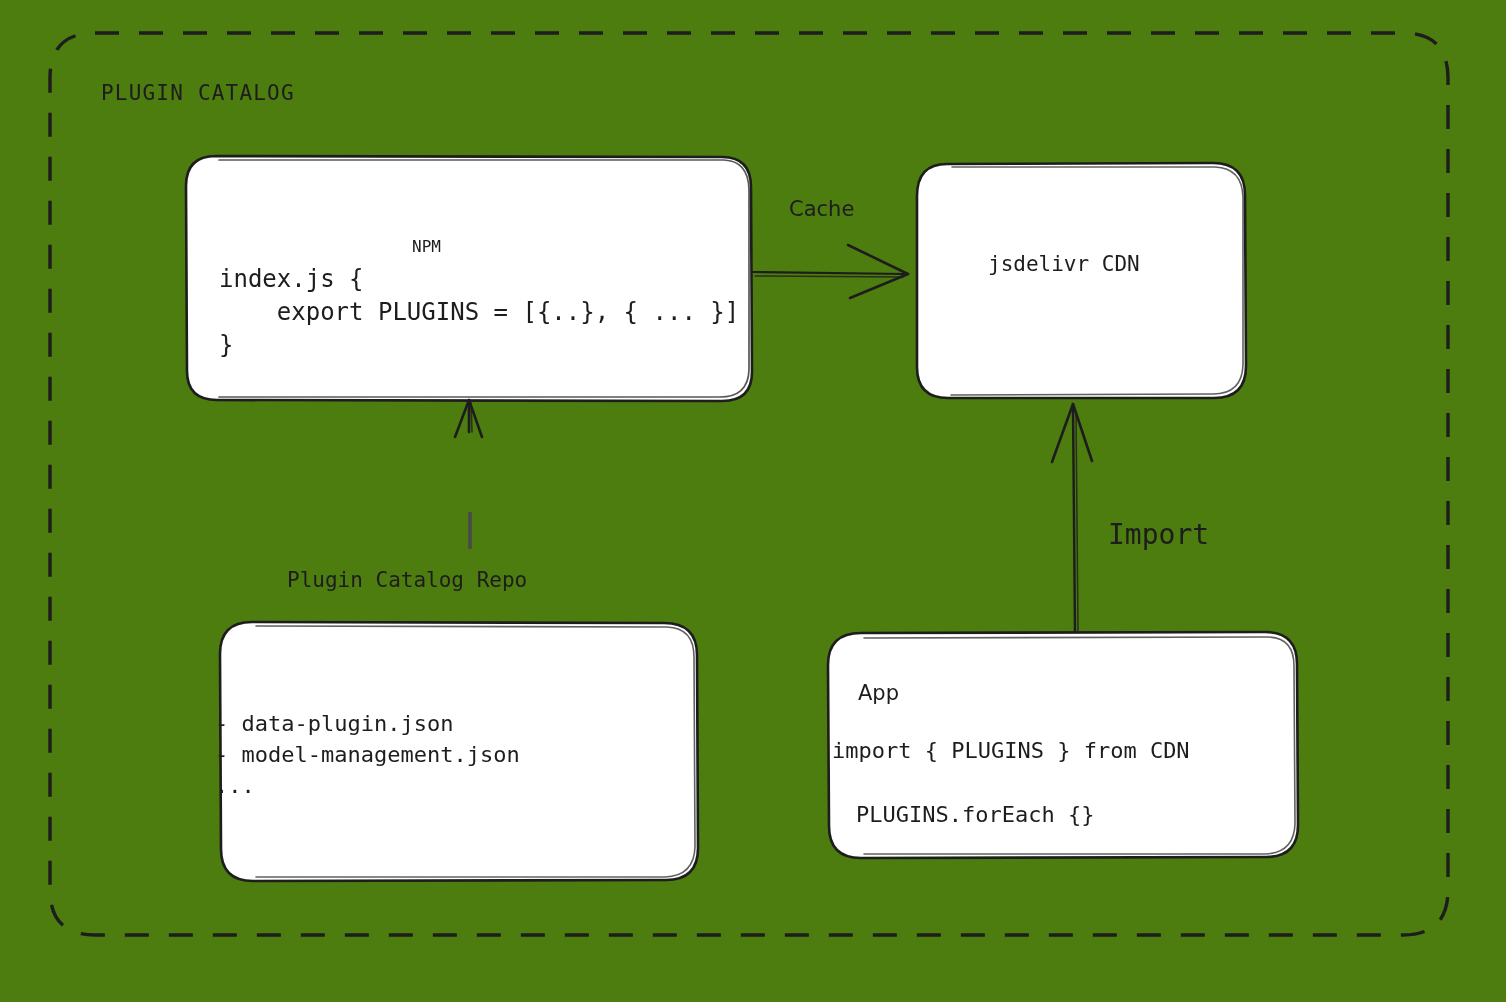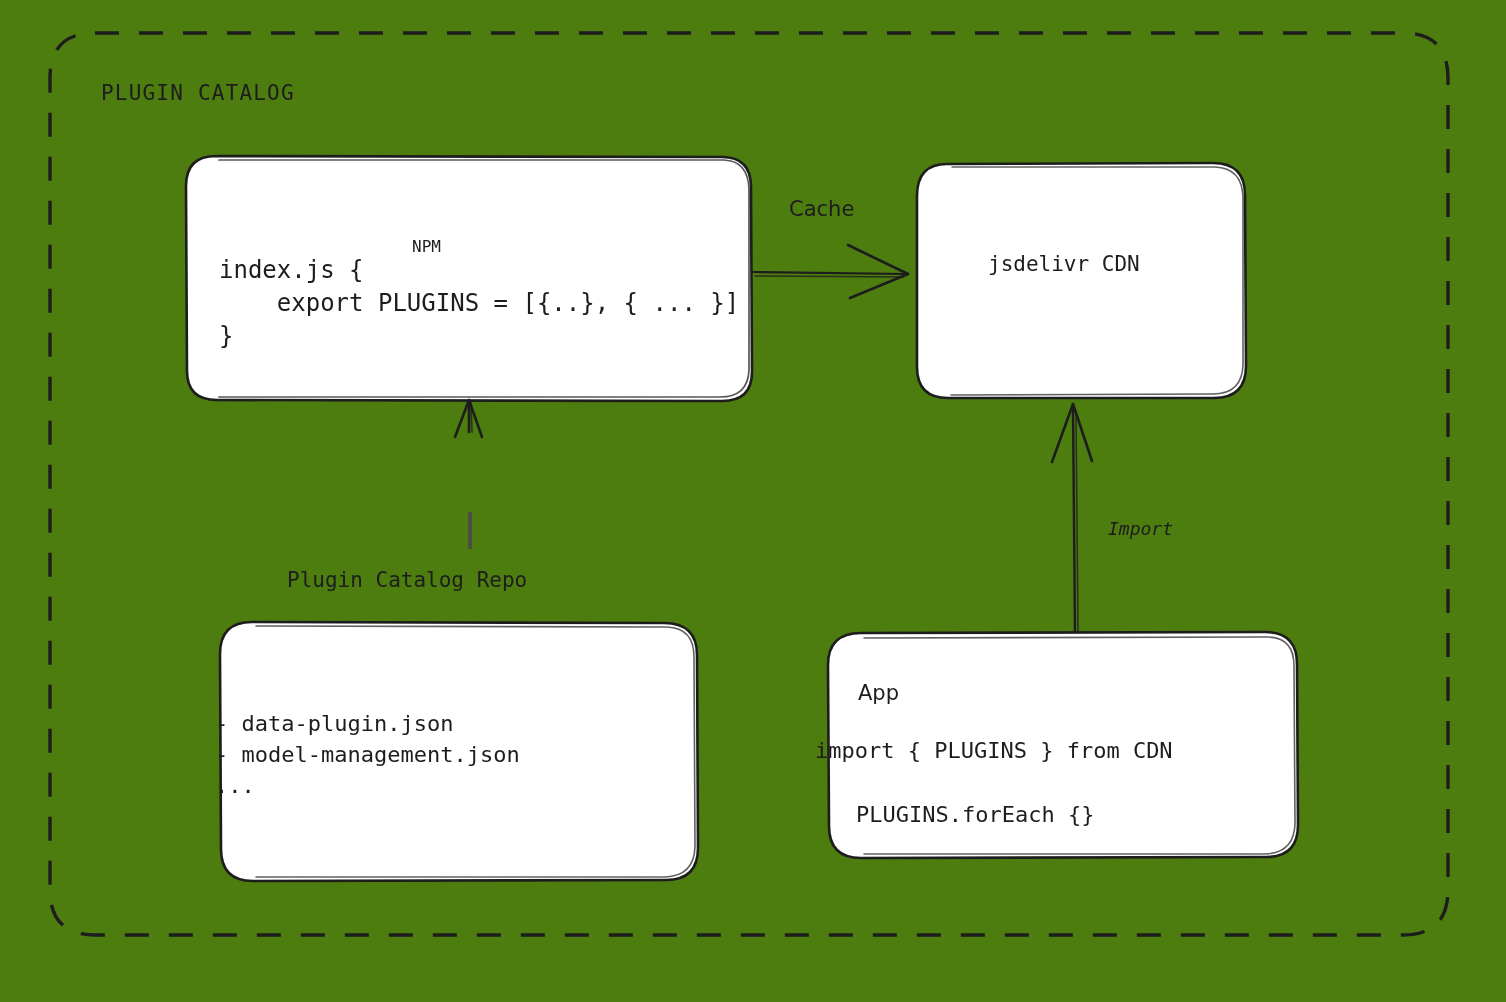--- a/index.html
+++ b/index.html
@@ -45,21 +45,21 @@
 
   
   #npm-title {
     left: 412px;
     top: 197px;
     font-size: 16px;
     margin-top: 40px;
   }
   #npm-code {
     left: 219px;
-    top: 254px;
+    top: 263px;
     font-size: 24px;
     line-height: 33px;
   }
 
   
   #cdn-title {
     left: 988px;
     top: 252px;
     font-size: 21px;
   }
@@ -89,41 +89,40 @@
     line-height: 31px;
   }
 
   
   #app-title {
     left: 858px;
     top: 681px;
     font-size: 21px;
   }
   #app-code-1 {
-    left: 815px;
+    left: 832px;
     top: 738px;
     font-size: 22px;
   }
   #app-code-2 {
     left: 856px;
     top: 802px;
     font-size: 22px;
   }
 
   
   #cache-label {
     left: 789px;
     top: 197px;
     font-size: 21px;
   }
   #import-label {
     left: 1108px;
     top: 518px;
-    font-size: 18px;
-    font-style: italic;
+    font-size: 28px;
   }
 </style>
 </head>
 <body>
 
 <div id="canvas">
 
   <svg class="svg-layer" viewBox="0 0 1506 1002">
 
     <g>

